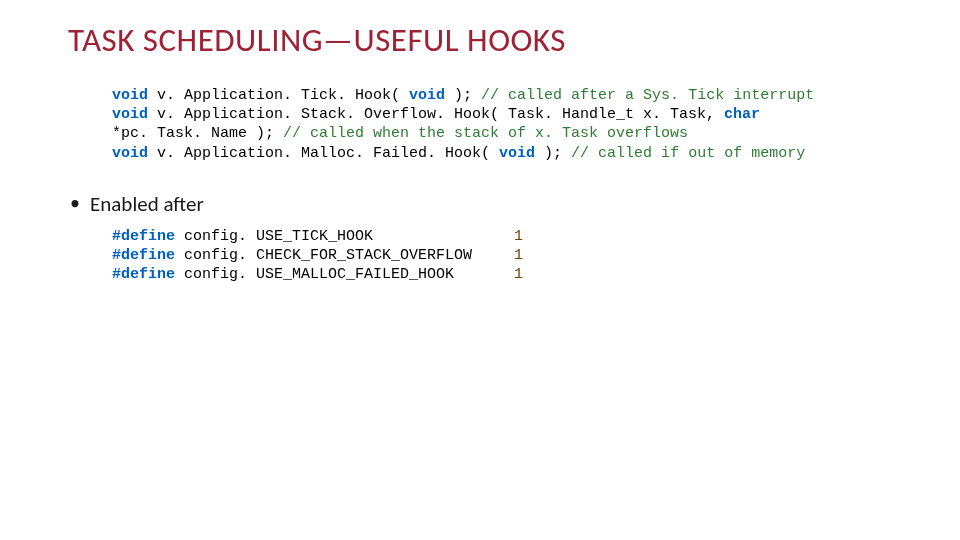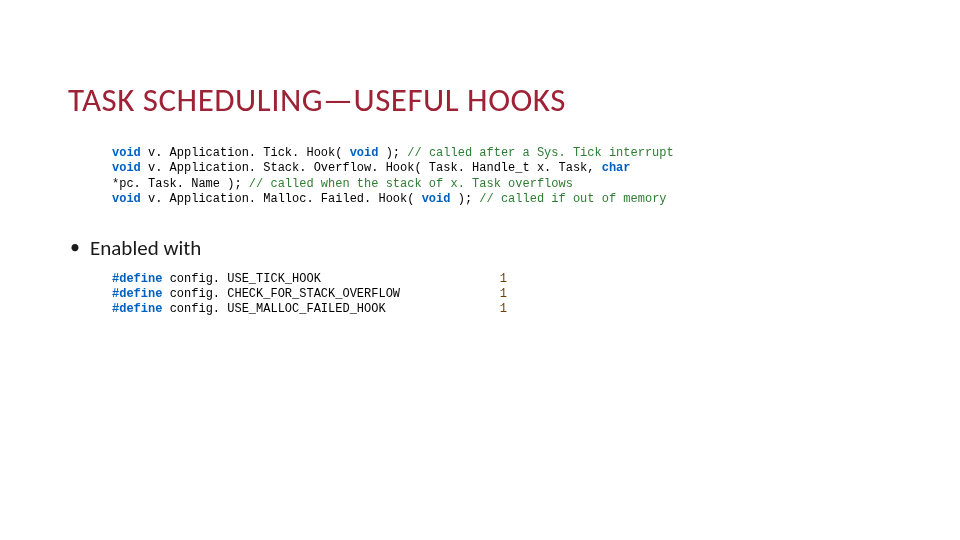--- a/index.html
+++ b/index.html
@@ -6,22 +6,21 @@
     margin: 0;
     padding: 0;
     width: 960px;
     height: 540px;
     background: #fff;
     font-family: Calibri, "Segoe UI", Arial, sans-serif;
     color: #000;
   }
   .slide {
     box-sizing: border-box;
-    padding: 44px 48px 24px 68px;
-    margin-top: 36px;
+    padding: 20px 48px 24px 68px;
   }
   h1.title {
     font-family: "Calibri Light", Calibri, "Segoe UI", Arial, sans-serif;
     font-weight: 400;
     font-size: 33px;
     letter-spacing: 0.5px;
     color: #9d2235;
     margin: 0 0 26px 0;
   }
   ul.bullets {
@@ -40,21 +39,21 @@
   ul.bullets > li::before {
     content: "•";
     position: absolute;
     left: 2px;
     top: 0;
     color: #1a1a1a;
     font-size: 20px;
   }
   .code-block {
     font-family: Consolas, "Courier New", monospace;
-    font-size: 12px;
+    font-size: 15px;
     line-height: 1.28;
     margin: 10px 0 28px 44px;
     white-space: pre-wrap;
   }
   .code-block .row { display: block; }
   .kw   { color: #0060c0; font-weight: bold; }
   .num  { color: #6f3f00; }
   .cmt  { color: #2e7d32; }
   .txt  { color: #000; }
   .gap { margin-top: 34px; }
@@ -63,18 +62,18 @@
 <body>
 
 <div class="slide">
 
   <h1 class="title">TASK SCHEDULING—USEFUL HOOKS</h1>
 
 
   <div class="code-block"><span class="row"><span class="kw">void</span><span class="txt"> v. Application. Tick. Hook( </span><span class="kw">void</span><span class="txt"> ); </span><span class="cmt">// called after a Sys. Tick interrupt</span></span><span class="row"><span class="kw">void</span><span class="txt"> v. Application. Stack. Overflow. Hook( Task. Handle_t x. Task, </span><span class="kw">char</span></span><span class="row"><span class="txt">*pc. Task. Name ); </span><span class="cmt">// called when the stack of x. Task overflows</span></span><span class="row"><span class="kw">void</span><span class="txt"> v. Application. Malloc. Failed. Hook( </span><span class="kw">void</span><span class="txt"> ); </span><span class="cmt">// called if out of memory</span></span></div>
 
   <ul class="bullets gap">
-    <li>Enabled with</li>
+    <li>Enabled after</li>
   </ul>
 
   <div class="code-block"><span class="row"><span class="kw">#define</span><span class="txt"> </span><span class="txt" style="display:inline-block;min-width:330px;">config. USE_TICK_HOOK</span><span class="num">1</span></span><span class="row"><span class="kw">#define</span><span class="txt"> </span><span class="txt" style="display:inline-block;min-width:330px;">config. CHECK_FOR_STACK_OVERFLOW</span><span class="num">1</span></span><span class="row"><span class="kw">#define</span><span class="txt"> </span><span class="txt" style="display:inline-block;min-width:330px;">config. USE_MALLOC_FAILED_HOOK</span><span class="num">1</span></span></div>
 
 </div>
 
 </body></html>

